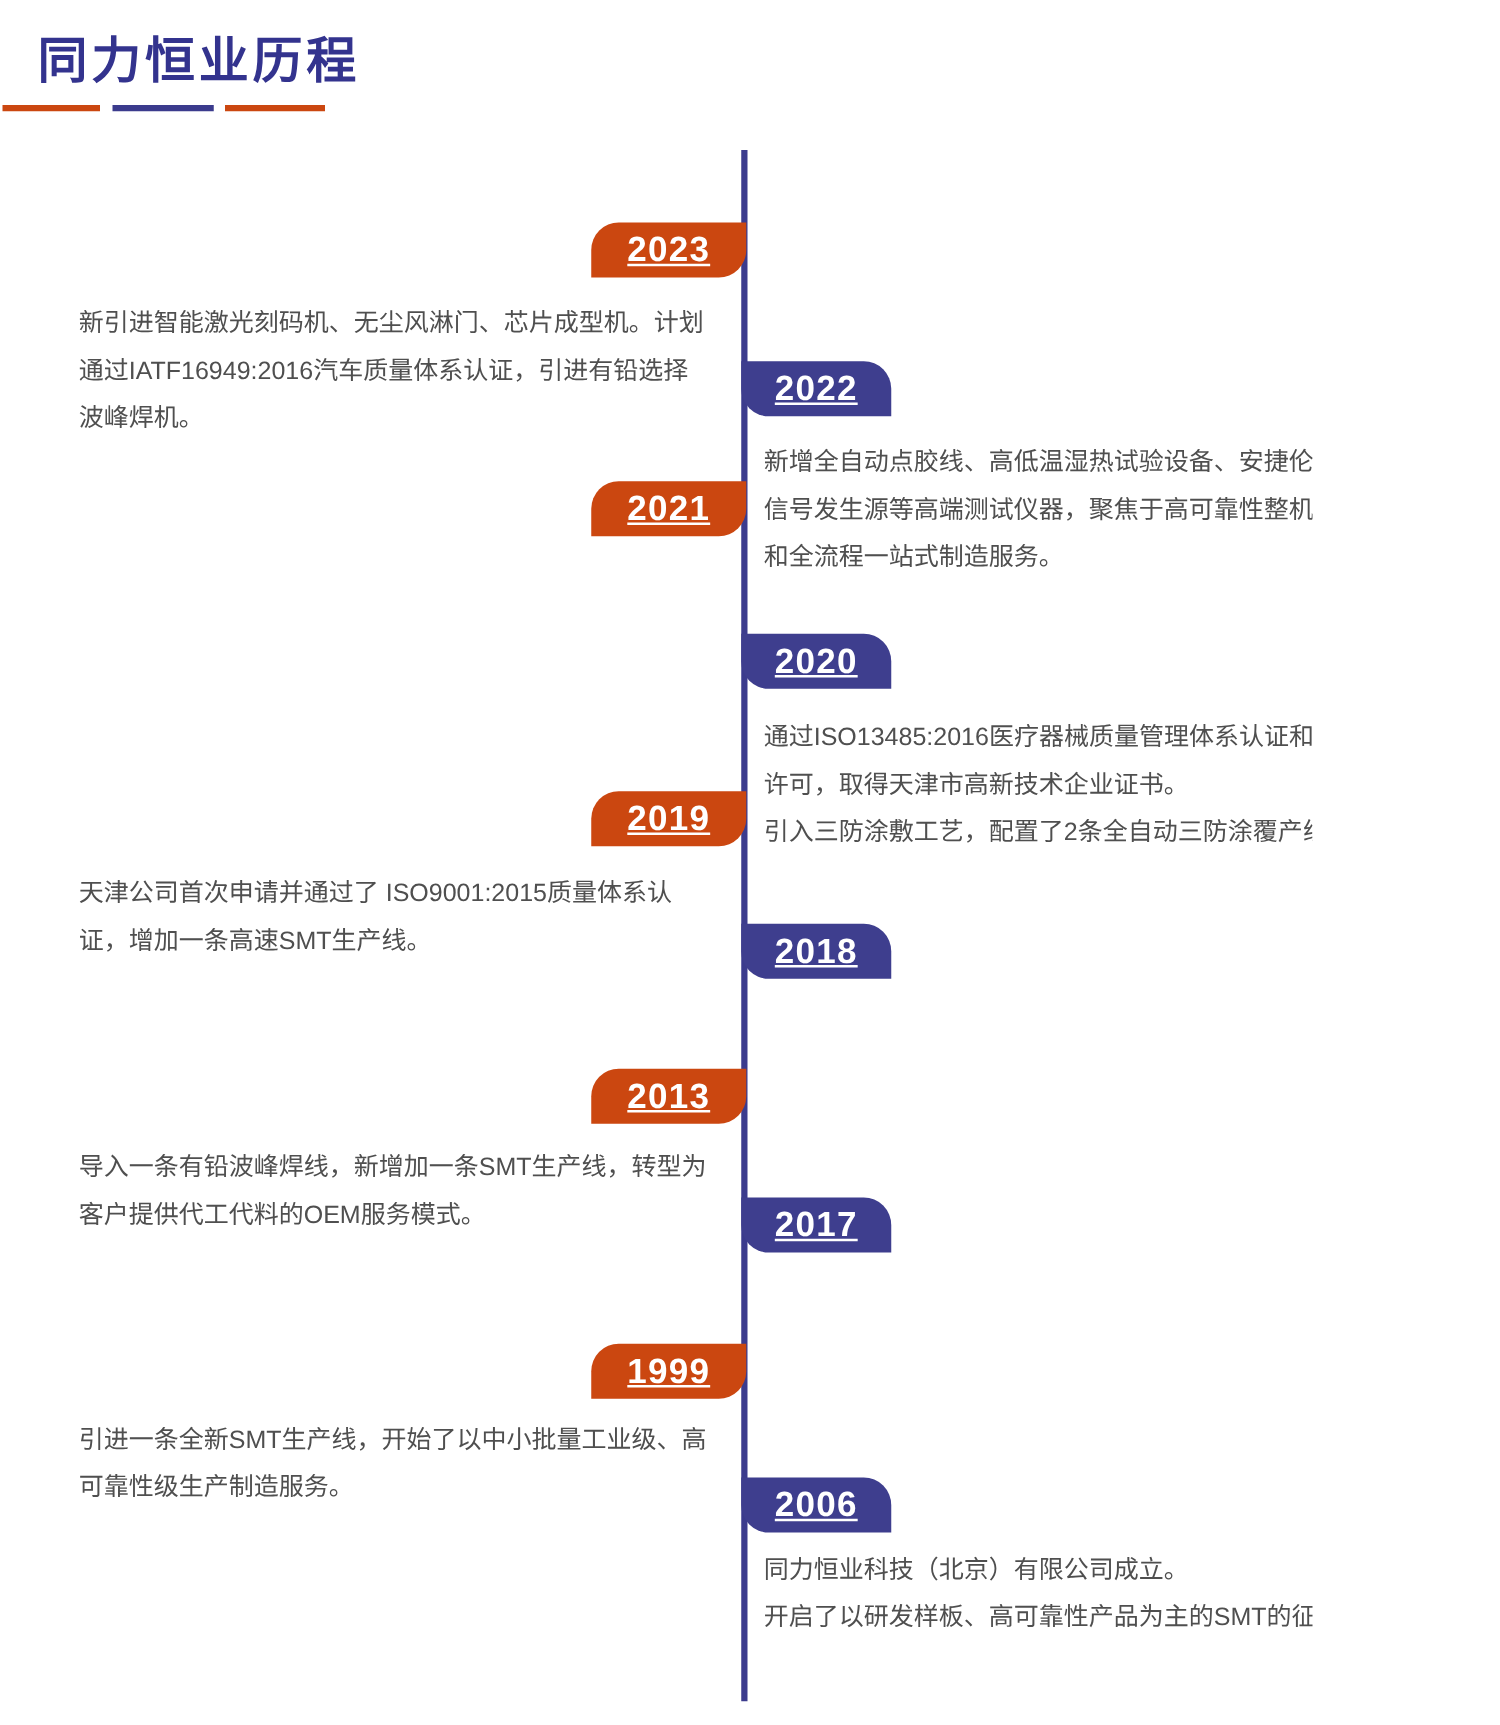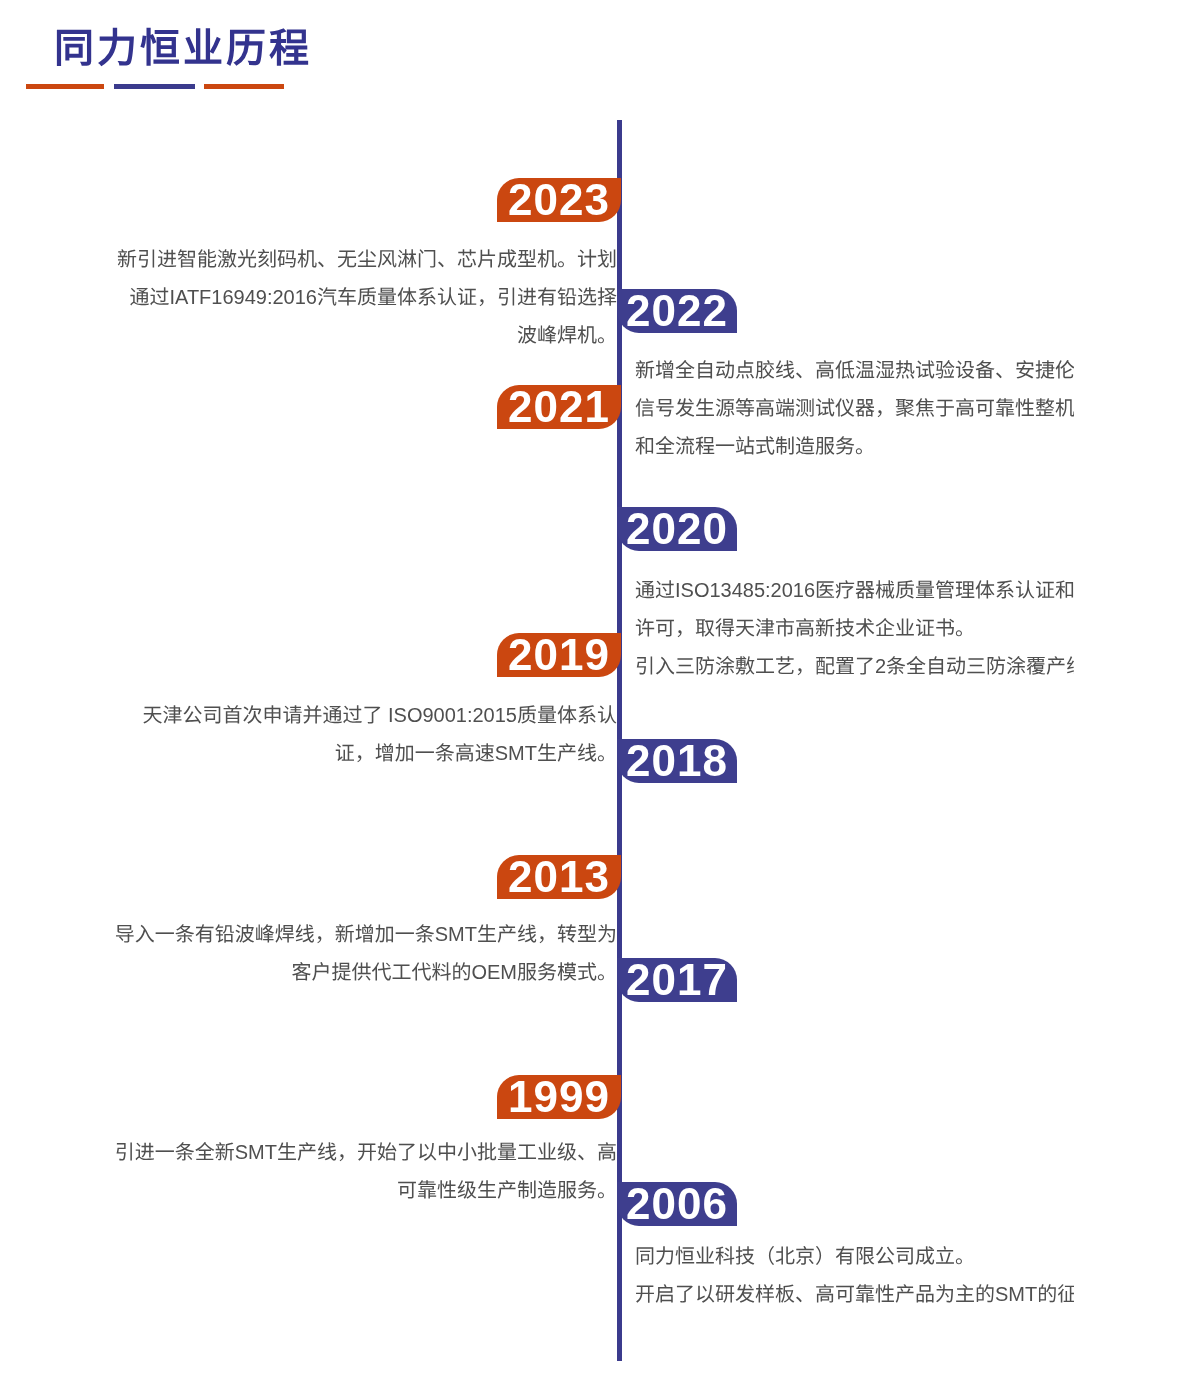--- a/index.html
+++ b/index.html
@@ -1,44 +1,44 @@
 <!DOCTYPE html>
 <html lang="zh-CN" style="--orange: #cb4710; --indigo: #3e3e8e; --axis: #3b3b8d; --title: #33338e; --text: #4f4f4f;"><head>
 <meta charset="utf-8">
 <style>
   html,body{margin:0;padding:0;background:#ffffff;}
   .canvas{
     position:relative;width:1050px;height:1380px;background:#ffffff;
-    font-family:"Liberation Sans",sans-serif;overflow:hidden;margin-left:24px;
+    font-family:"Liberation Sans",sans-serif;overflow:hidden;
   }
   .page-title{
     position:absolute;left:30px;top:16px;
     font-size:40px;font-weight:700;letter-spacing:3px;
     color:var(--title,#33338e);
   }
   .u-seg{position:absolute;top:84px;height:5px;}
   .u1{left:2px;width:78px;background:var(--orange,#cb4710);}
   .u2{left:90px;width:81px;background:var(--axis,#3b3b8d);}
   .u3{left:180px;width:80px;background:var(--orange,#cb4710);}
   .axis-line{
     position:absolute;left:593px;top:120px;width:5px;height:1241px;
     background:var(--axis,#3b3b8d);
   }
   .badge{
     position:absolute;height:44px;z-index:2;
     display:flex;align-items:center;justify-content:center;
-    color:#ffffff;font-weight:700;font-size:44px;letter-spacing:1px;
+    color:#ffffff;font-weight:700;font-size:28px;letter-spacing:1px;text-decoration:underline;
   }
   .badge.l{left:473px;width:124px;background:var(--orange,#cb4710);border-radius:22px 0 22px 0;}
   .badge.r{left:593px;width:120px;background:var(--indigo,#3e3e8e);border-radius:0 22px 0 22px;}
   .desc{
     position:absolute;font-size:20px;line-height:38px;
     color:var(--text,#4f4f4f);white-space:pre-line;z-index:1;
   }
-  .desc.l{left:88px;width:505px;text-align:right;}
+  .desc.l{left:63px;width:505px;}
   .desc.r{left:611px;width:527px;}
   
   #b0{top:178px}  #d0{top:240px}
   #b1{top:289px}  #d1{top:351px}
   #b2{top:385px}  #d2{top:448px}
   #b3{top:507px}  #d3{top:571px}
   #b4{top:633px}  #d4{top:696px}
   #b5{top:739px}  #d5{top:802px}
   #b6{top:855px}  #d6{top:915px}
   #b7{top:958px}  #d7{top:1020px}

